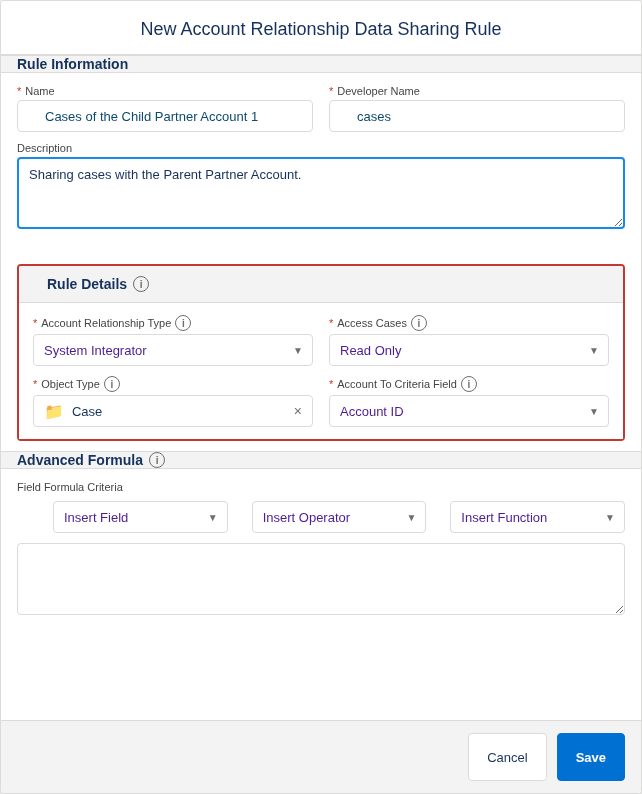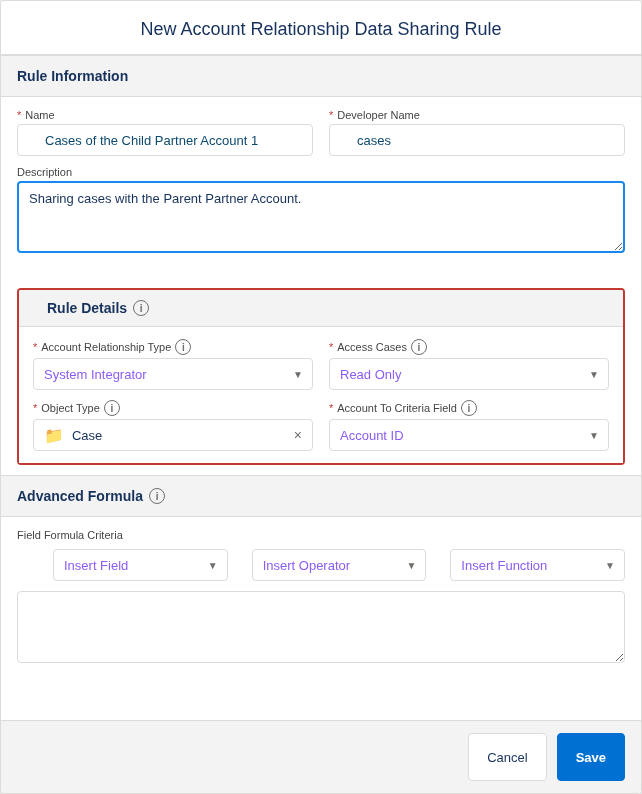--- a/index.html
+++ b/index.html
@@ -34,21 +34,21 @@
     }
     .modal-body {
       flex: 1;
       padding: 0 0 12px 0;
       overflow-y: auto;
     }
     .section-header {
       background: #f3f3f3;
       border-top: 1px solid #dddbda;
       border-bottom: 1px solid #dddbda;
-      padding: 12px 16px;
+      padding: 0 16px;
       font-size: 14px;
       font-weight: 700;
       color: #16325c;
       display: flex;
       align-items: flex-end;
       gap: 6px;
     }
     .info-icon {
       display: inline-flex;
       align-items: center;
@@ -135,21 +135,21 @@
       position: relative;
       width: 100%;
     }
     select {
       width: 100%;
       height: 32px;
       border: 1px solid #dddbda;
       border-radius: 4px;
       padding: 0 30px 0 10px;
       font-size: 13px;
-      color: #8b5cf6;
+      color: #4c1d95;
       appearance: none;
       -webkit-appearance: none;
       background: #fff;
       cursor: pointer;
       outline: none;
     }
     .select-arrow {
       position: absolute;
       right: 10px;
       top: 50%;

